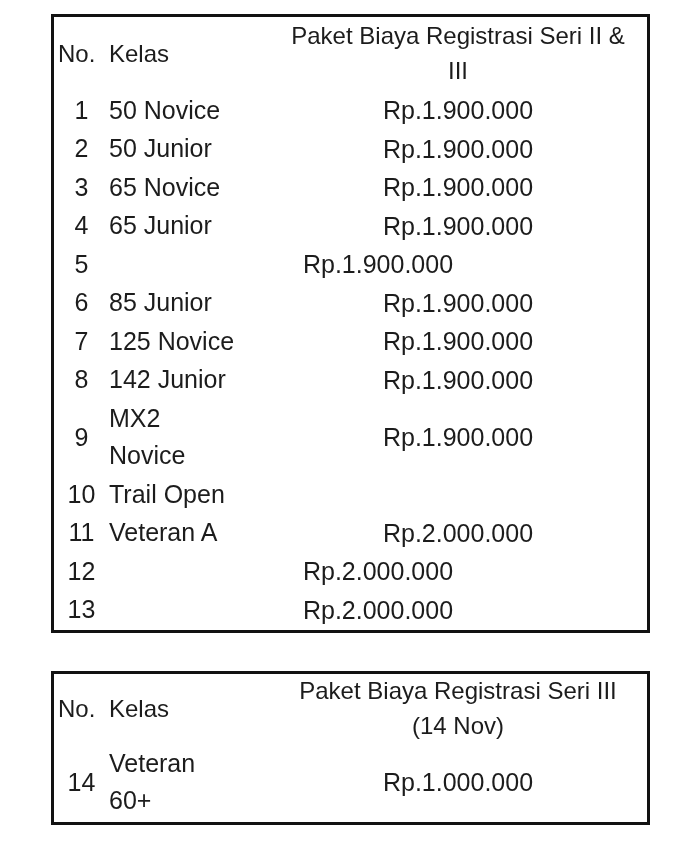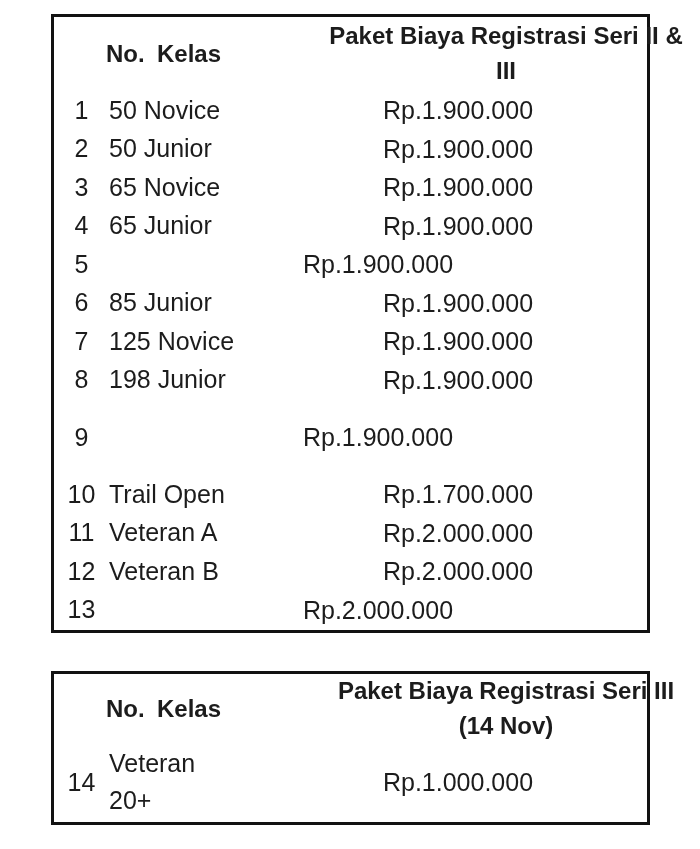--- a/index.html
+++ b/index.html
@@ -25,25 +25,24 @@
   }
   #table-seri-2-3 { top: 14px;  height: 619px; }
   #table-seri-3   { top: 671px; height: 154px; }
 
   .row {
     display: flex;
     align-items: center;
     width: 100%;
   }
   .header-row {
-    font-weight: bold;
+    font-weight: normal;
     font-size: 24px;
     height: 74px;
     line-height: 1.45;
-    margin-left: 48px;
   }
   #table-seri-3 .header-row { height: 70px; }
   .body-row {
     font-size: 25px;
     height: 38.5px;
   }
   .body-row.tall { height: 76px; }
 
   .cell-no {
     flex: 0 0 55px;
@@ -101,54 +100,54 @@
     <div class="cell-kelas">85 Junior</div>
     <div class="cell-price">Rp.1.900.000</div>
   </div>
   <div class="row body-row">
     <div class="cell-no">7</div>
     <div class="cell-kelas">125 Novice</div>
     <div class="cell-price">Rp.1.900.000</div>
   </div>
   <div class="row body-row">
     <div class="cell-no">8</div>
-    <div class="cell-kelas">198 Junior</div>
+    <div class="cell-kelas">142 Junior</div>
     <div class="cell-price">Rp.1.900.000</div>
   </div>
   <div class="row body-row tall">
     <div class="cell-no">9</div>
+    <div class="cell-kelas">MX2
+Novice</div>
     <div class="cell-price">Rp.1.900.000</div>
   </div>
   <div class="row body-row">
     <div class="cell-no">10</div>
     <div class="cell-kelas">Trail Open</div>
-    <div class="cell-price">Rp.1.700.000</div>
   </div>
   <div class="row body-row">
     <div class="cell-no">11</div>
     <div class="cell-kelas">Veteran A</div>
     <div class="cell-price">Rp.2.000.000</div>
   </div>
   <div class="row body-row">
     <div class="cell-no">12</div>
-    <div class="cell-kelas">Veteran B</div>
     <div class="cell-price">Rp.2.000.000</div>
   </div>
   <div class="row body-row">
     <div class="cell-no">13</div>
     <div class="cell-price">Rp.2.000.000</div>
   </div>
 </div>
 
 <div class="fee-table" id="table-seri-3">
   <div class="row header-row">
     <div class="cell-no">No.</div>
     <div class="cell-kelas">Kelas</div>
     <div class="cell-price">Paket Biaya Registrasi Seri III
 (14 Nov)</div>
   </div>
   <div class="row body-row tall">
     <div class="cell-no">14</div>
     <div class="cell-kelas">Veteran
-20+</div>
+60+</div>
     <div class="cell-price">Rp.1.000.000</div>
   </div>
 </div>
 
 </body></html>

